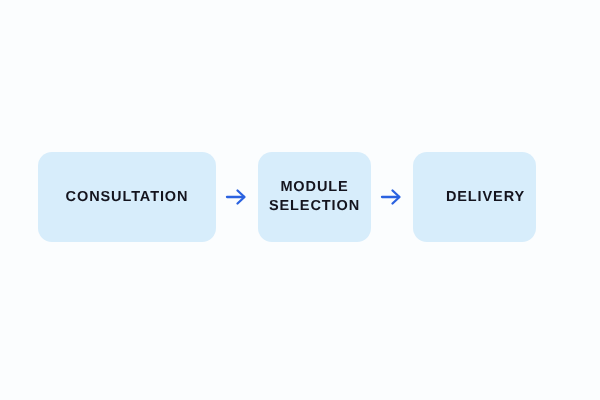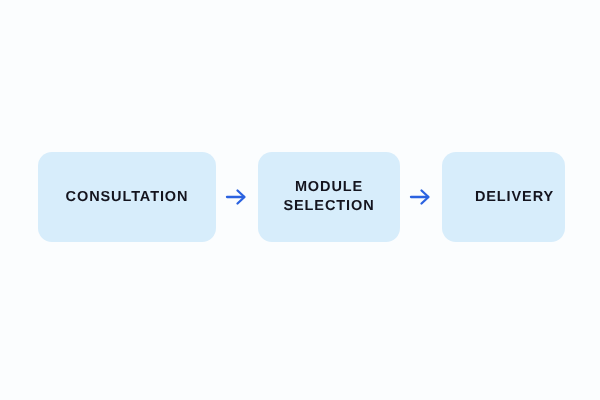--- a/index.html
+++ b/index.html
@@ -55,21 +55,21 @@
     font-size: 14.5px;
     font-weight: bold;
     letter-spacing: 0.9px;
     line-height: 19px;
     text-align: center;
     white-space: pre-line;
     text-rendering: geometricPrecision;
   }
 
   .box-consultation { width: 178px; }
-  .box-module       { width: 142px; }
+  .box-module       { width: 113px; }
   .box-delivery     { width: 123px; padding-left: 28px; }
 
   
   .connector {
     flex: 0 0 auto;
     width: 42px;
     height: 90px;
     display: flex;
     align-items: center;
     justify-content: center;

